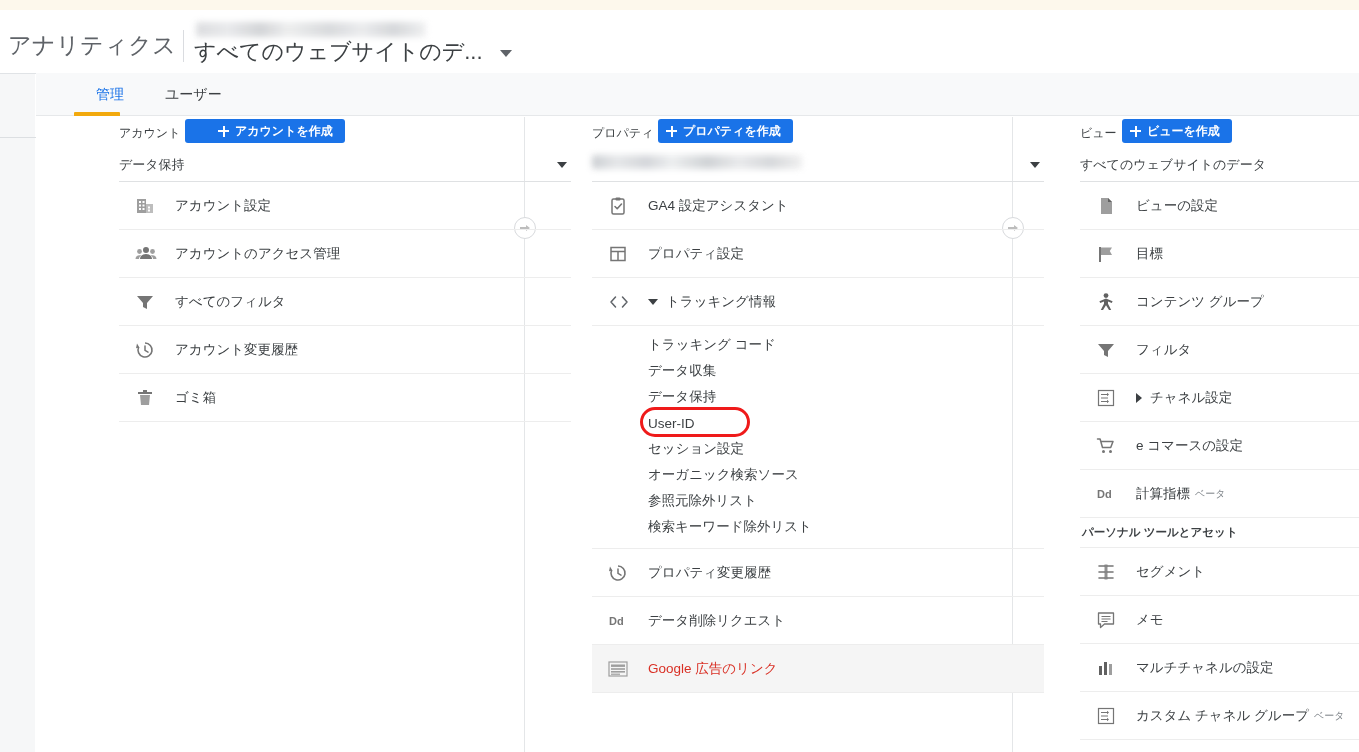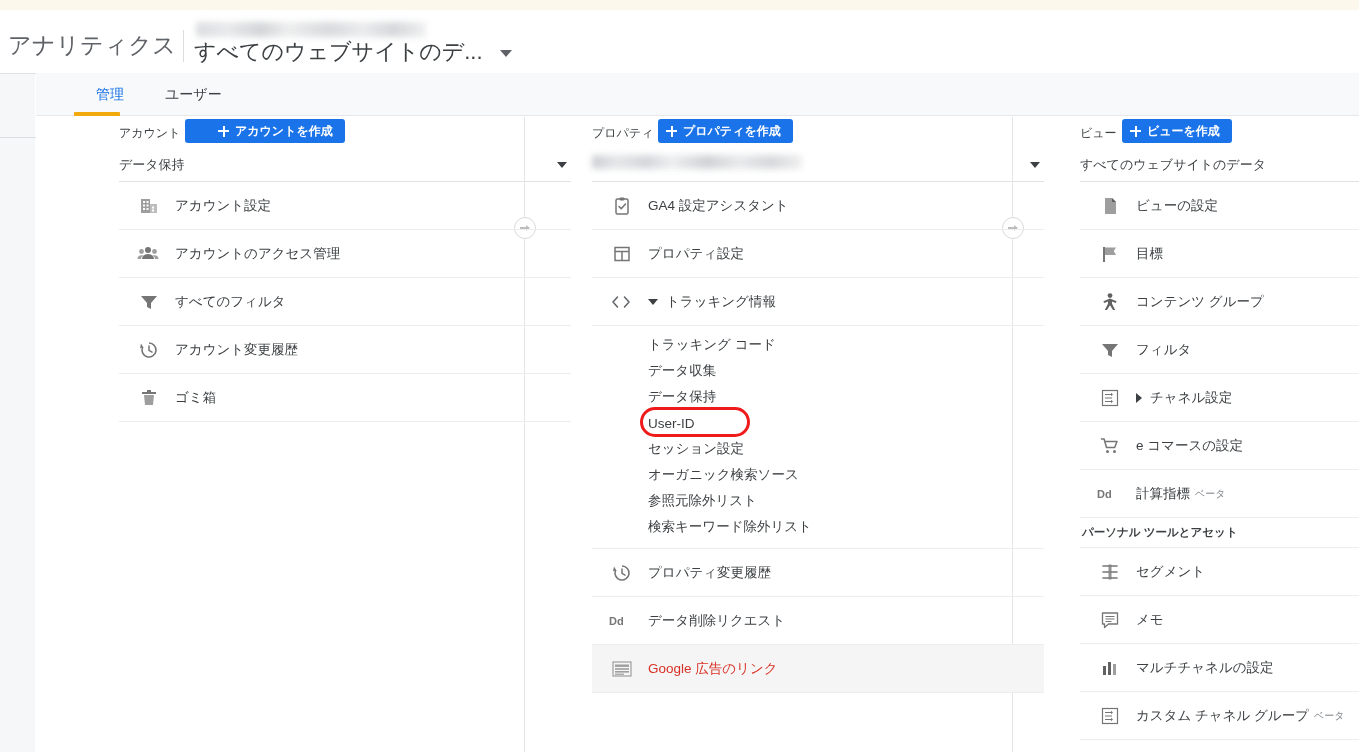--- a/index.html
+++ b/index.html
@@ -120,21 +120,21 @@
   }
 
   
   .row {
     position: relative; display: flex; align-items: center;
     height: 48px; border-bottom: 1px solid #ededed; cursor: pointer;
   }
   .row.hovered { background: #f5f5f5; }
   .row .icon {
     width: 24px; height: 24px; margin-left: 16px; margin-right: 16px;
-    flex: 0 0 24px; display: flex; align-items: center; justify-content: flex-end;
+    flex: 0 0 24px; display: flex; align-items: center; justify-content: flex-start;
   }
   .row .label { font-size: 13.5px; color: #3c4043; white-space: nowrap; }
   .row.link-red .label { color: #d93025; }
   .beta {
     font-size: 10px; color: #80868b; margin-left: 5px; vertical-align: 1px;
   }
   .tri {
     width: 0; height: 0; margin-right: 8px; flex: 0 0 auto;
   }
   .tri.down {

